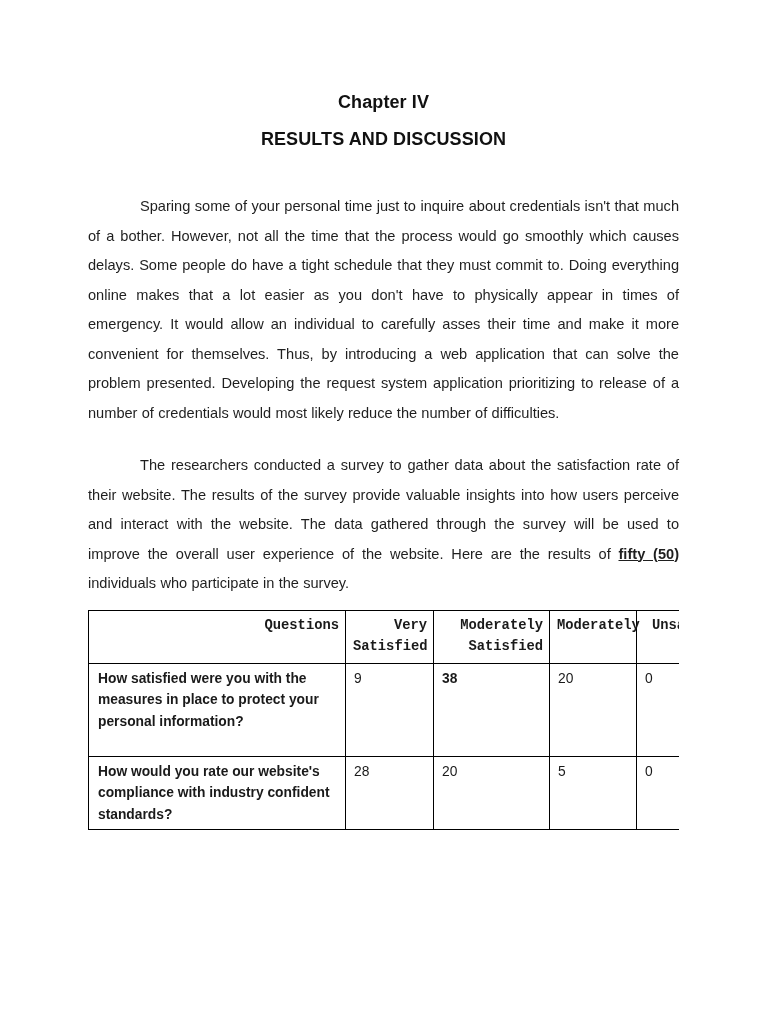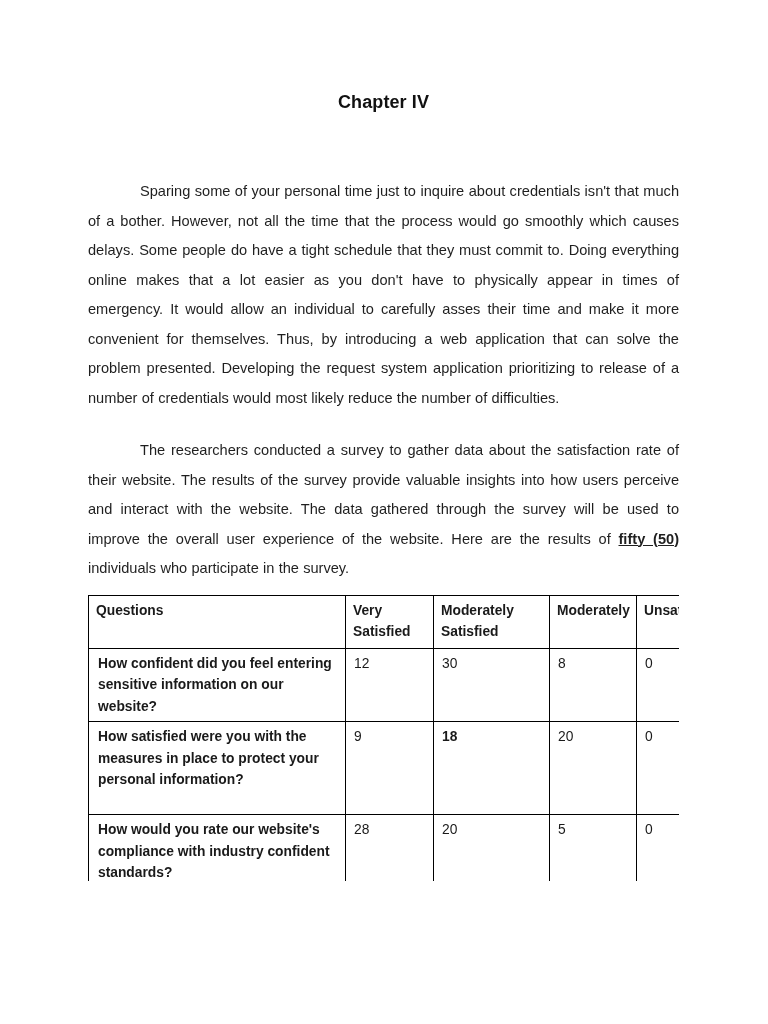--- a/index.html
+++ b/index.html
@@ -44,21 +44,21 @@
   
   .para {
     font-size: 14.6px;
     line-height: 29.5px;
     text-align: justify;
     text-indent: 52px;
     margin: 0;
     color: #1f1f1f;
     word-spacing: 0.2px;
   }
-  .para-1 { margin-top: 64px; }
+  .para-1 { margin-top: 42px; }
   .para-2 { margin-top: 23px; }
   .emph {
     font-weight: bold;
     text-decoration: underline;
     margin-top: 17px;
   }
 
   
   .table-caption {
     margin-top: 60px;
@@ -78,23 +78,24 @@
     color: #1a1a1a;
   }
   .data-table th,
   .data-table td {
     border: 1.1px solid #000;
     vertical-align: top;
     padding: 4px 6px 4px 7px;
     line-height: 21.5px;
   }
   .data-table th {
-    text-align: left;
+    text-align: right;
     font-weight: bold;
     height: 44px;
+    font-family: Liberation Mono, monospace;
   }
   .data-table th.col-questions { width: 243px; }
   .data-table th.col-very      { width: 74px; }
   .data-table th.col-moderate  { width: 102px; }
   .data-table th.col-satisfied { width: 73px; }
   .data-table th.col-unsat     { width: 99px; }
 
   td.question-cell {
     font-weight: bold;
     text-align: left;
@@ -118,51 +119,45 @@
   }
 </style>
 </head>
 <body>
 
 <div class="page">
   <div class="content">
 
     <h1 class="doc-title title-chapter">Chapter IV</h1>
 
+    <h1 class="doc-title title-main">RESULTS AND DISCUSSION</h1>
 
     <p class="para para-1">Sparing some of your personal time just to inquire about credentials isn't that much of a bother. However, not all the time that the process would go smoothly which causes delays. Some people do have a tight schedule that they must commit to. Doing everything online makes that a lot easier as you don't have to physically appear in times of emergency. It would allow an individual to carefully asses their time and make it more convenient for themselves. Thus, by introducing a web application that can solve the problem presented. Developing the request system application prioritizing to release of a number of credentials would most likely reduce the number of difficulties.</p>
 
     <p class="para para-2">
       <span>The researchers conducted a survey to gather data about the satisfaction rate of their website. The results of the survey provide valuable insights into how users perceive and interact with the website. The data gathered through the survey will be used to improve the overall user experience of the website. Here are the results of </span><span class="emph">fifty (50)</span><span> individuals who participate in the survey.</span>
     </p>
 
 
     <div class="table-clip">
       <table class="data-table">
         <thead>
           <tr>
             <th class="col-questions">Questions</th>
             <th class="col-very">Very Satisfied</th>
             <th class="col-moderate">Moderately Satisfied</th>
             <th class="col-satisfied">Moderately</th>
             <th class="col-unsat">Unsatisfied</th>
           </tr>
         </thead>
         <tbody>
-          <tr class="row-h-1">
-            <td class="question-cell">How confident did you feel entering sensitive information on our website?</td>
-            <td class="value-cell">12</td>
-            <td class="value-cell">30</td>
-            <td class="value-cell">8</td>
-            <td class="value-cell">0</td>
-          </tr>
           <tr class="row-h-2">
             <td class="question-cell">How satisfied were you with the measures in place to protect your personal information?</td>
             <td class="value-cell">9</td>
-            <td class="value-cell bold-val">18</td>
+            <td class="value-cell bold-val">38</td>
             <td class="value-cell">20</td>
             <td class="value-cell">0</td>
           </tr>
           <tr class="row-h-3">
             <td class="question-cell">How would you rate our website's compliance with industry confident standards?</td>
             <td class="value-cell">28</td>
             <td class="value-cell">20</td>
             <td class="value-cell">5</td>
             <td class="value-cell">0</td>
           </tr>

